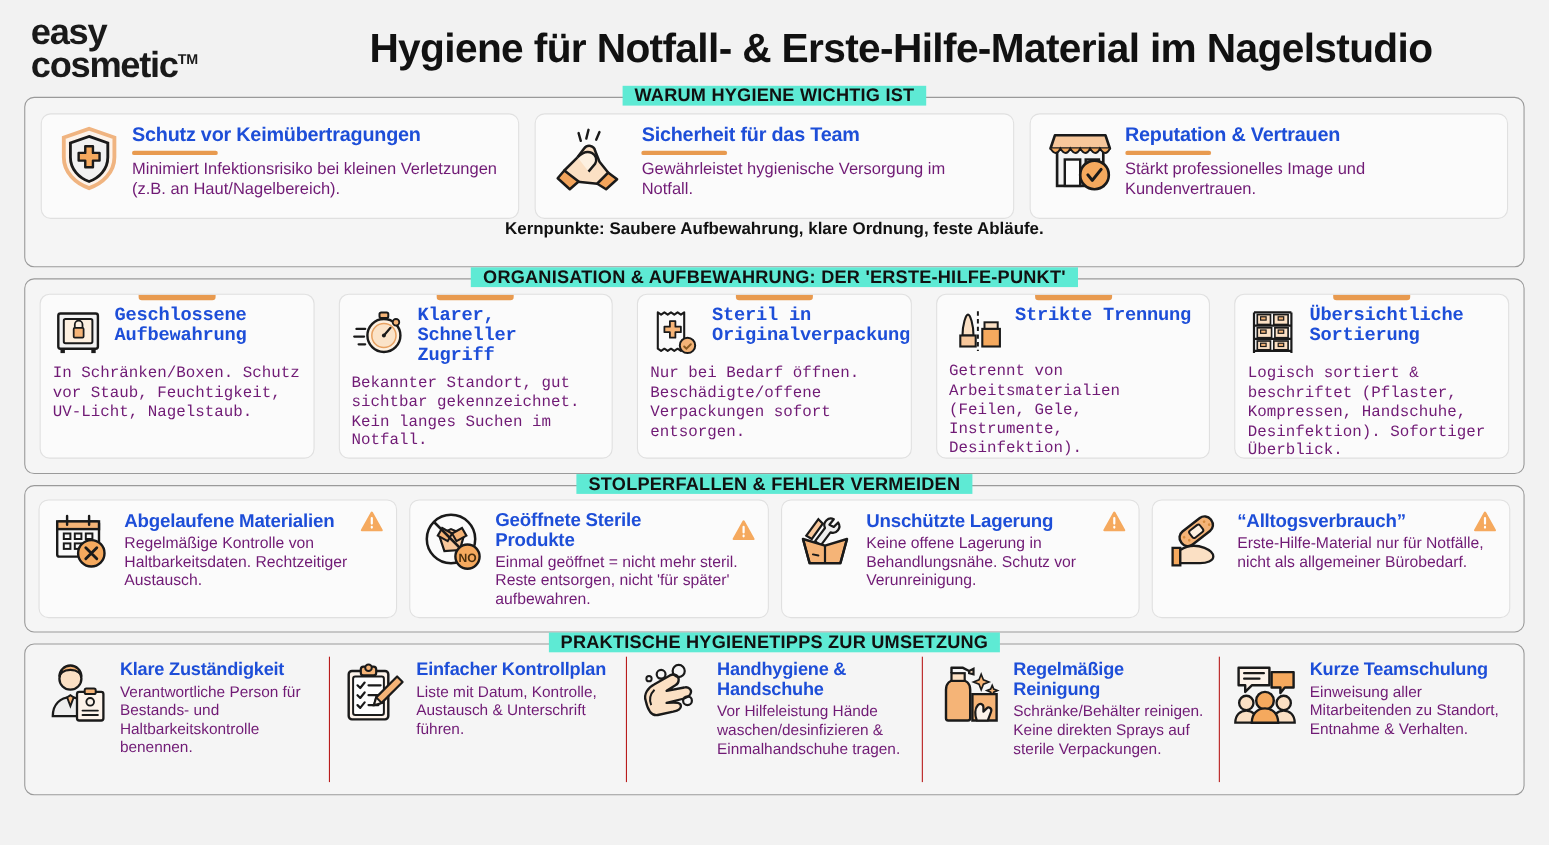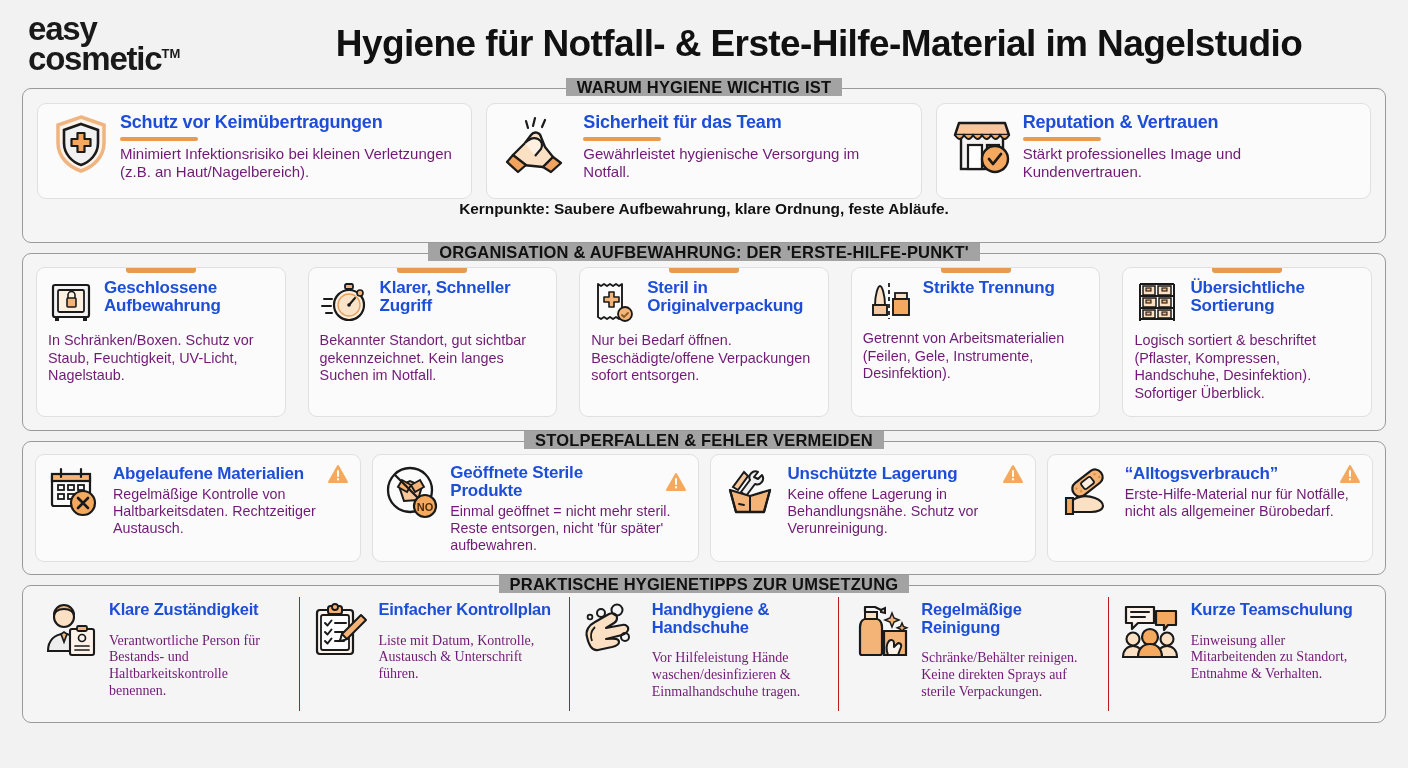--- a/index.html
+++ b/index.html
@@ -28,21 +28,21 @@
     background:#f5f5f5;
     box-sizing:border-box;
   }
   .section-title{
     position:absolute;top:-11px;left:0;right:0;
     text-align:center;
     font-size:16.5px;font-weight:bold;letter-spacing:0.2px;
     color:#111;
     pointer-events:none;
   }
-  .section-title span{background:#a3a3a3;padding:0 11px;}
+  .section-title span{background:#5eead4;padding:0 11px;}
 
   
   .cards{display:flex;gap:12px;padding:12px;box-sizing:border-box;}
   .card{
     flex:1;
     background:#fbfbfb;
     border:1px solid #e0e0e0;
     border-radius:9px;
     padding:10px 12px;
     box-sizing:border-box;
@@ -67,21 +67,21 @@
   .sec1 .card{padding:9px 14px;}
   .sec1 .c-title{font-size:18px;}
   .sec1 .c-desc{font-size:15px;}
   .kernpunkte{
     text-align:center;font-size:15.4px;font-weight:bold;color:#111;
     padding-bottom:6px;margin-top:-1px;
   }
 
   
   .sec2{height:178px;}
-  .sec2 .cards{padding:13px 13px 13px 13px;gap:22px;height:100%;box-sizing:border-box;}
+  .sec2 .cards{padding:13px 13px 13px 13px;gap:22px;height:100%;box-sizing:border-box;font-family:Liberation Mono, monospace;}
   .sec2 .card{padding:0;overflow:hidden;}
   .topbar{position:absolute;top:0;left:50%;transform:translateX(-50%);width:70px;height:5px;background:#e89a4f;border-radius:0 0 3px 3px;}
   .sec2 .inner{padding:11px 11px 9px 11px;display:flex;flex-direction:column;height:100%;box-sizing:border-box;}
   .sec2 .c-title{font-size:17px;line-height:1.07;}
   .sec2 .c-desc{font-size:14.4px;line-height:1.22;margin-top:7px;}
 
   
   .sec3{height:134px;}
   .sec3 .cards{padding:12px;gap:11px;height:100%;box-sizing:border-box;}
   .sec3 .card{padding:9px 11px;}
@@ -92,21 +92,21 @@
   
   .sec4{height:138px;}
   .sec4 .cards{padding:11px 8px;gap:0;height:100%;box-sizing:border-box;}
   .sec4 .tip{
     flex:1;display:flex;align-items:flex-start;gap:9px;
     padding:4px 11px;box-sizing:border-box;
     border-left:1px solid #b91c1c;
   }
   .sec4 .tip:first-child{border-left:none;}
   .sec4 .c-title{font-size:16.5px;line-height:1.07;}
-  .sec4 .c-desc{font-size:14px;line-height:1.2;margin-top:14px;font-family:Liberation Serif, serif;}
+  .sec4 .c-desc{font-size:14px;line-height:1.2;margin-top:2px;}
 
   svg{display:block;}
 </style>
 </head>
 <body>
 
 <div class="page">
 
   <div class="header">
     <div class="logo">

